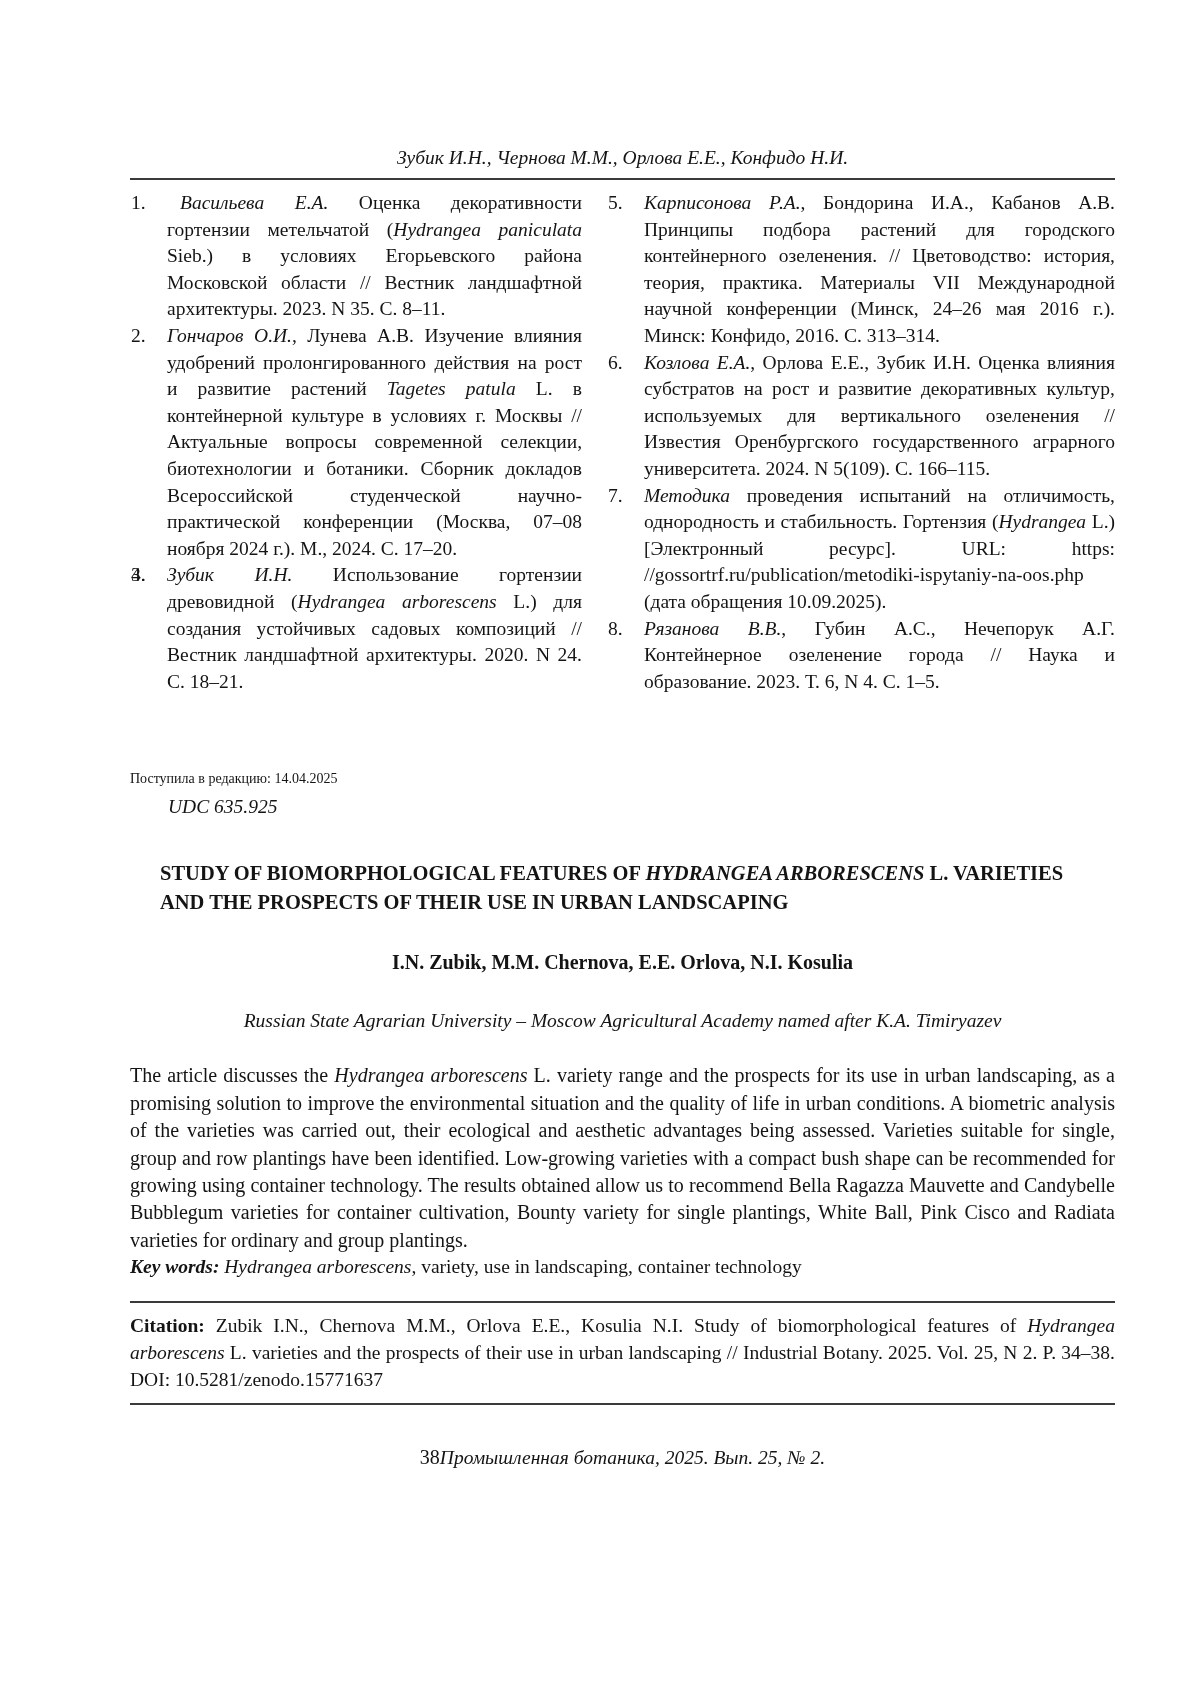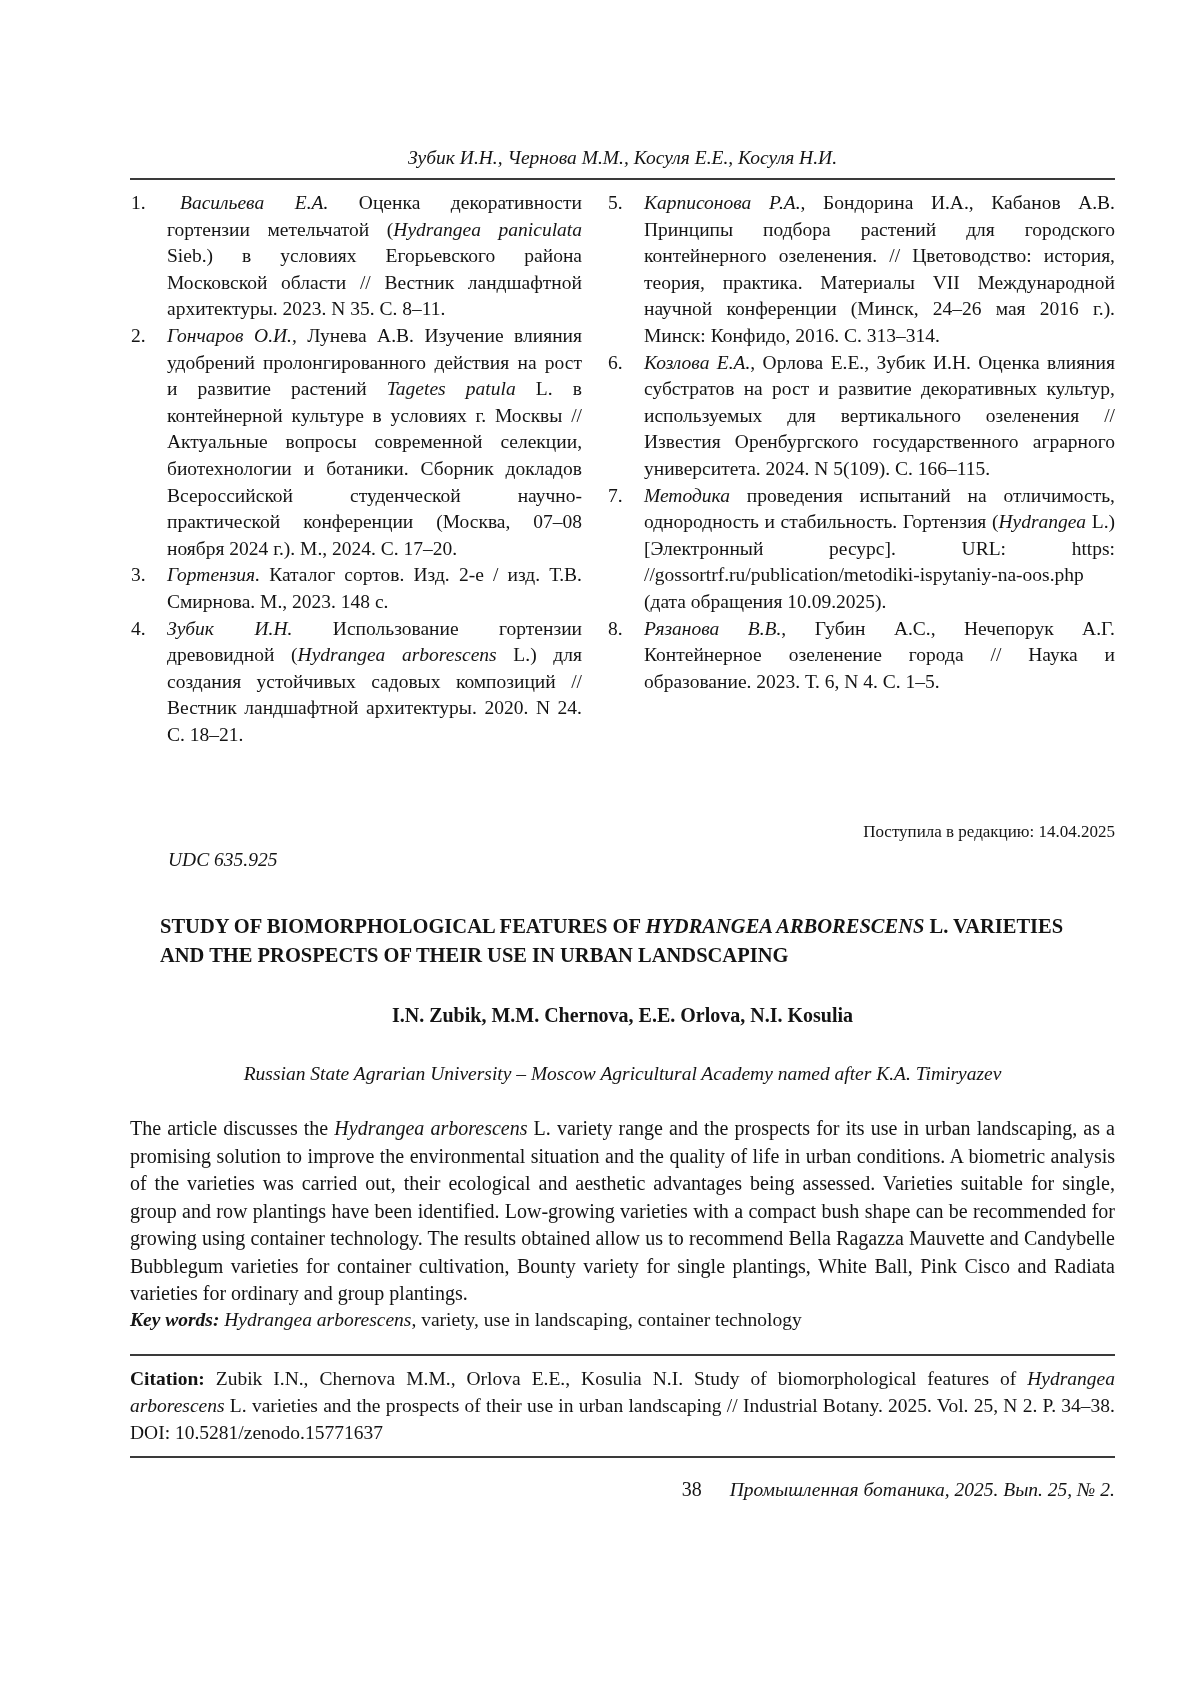--- a/index.html
+++ b/index.html
@@ -43,22 +43,22 @@
     line-height: 26.6px;
     overflow-wrap: break-word;
   }
   .ref-num {
     position: absolute;
     left: 1px;
     top: 0;
   }
   .meta-row { margin-top: 72px; }
   .received {
-    text-align: right;
-    font-size: 17px;
+    text-align: left;
+    font-size: 14px;
     line-height: 24px;
   }
   .udc {
     font-style: italic;
     font-size: 19.5px;
     line-height: 24px;
     margin-top: 4px;
     padding-left: 38px;
   }
   .article-title {
@@ -103,55 +103,53 @@
     text-align: justify;
     font-size: 19.5px;
     line-height: 27px;
   }
   .cite-rule-bottom {
     border: none;
     border-top: 2.5px solid #3a3a3a;
     margin: 10px 0 0 0;
   }
   .footer-row {
-    margin-top: 20px;
+    margin-top: 41px;
     display: flex;
-    justify-content: flex-end;
+    justify-content: center;
     align-items: baseline;
-    gap: 28px;
   }
   .page-number {
     font-size: 20px;
   }
   .journal-name {
     font-style: italic;
     font-size: 19.5px;
   }
 </style>
 </head>
 <body>
 
 <div class="page">
 
-  <div class="running-head">Зубик И.Н., Чернова М.М., Косуля Е.Е., Косуля Н.И.</div>
+  <div class="running-head">Зубик И.Н., Чернова М.М., Орлова Е.Е., Конфидо Н.И.</div>
   <hr class="head-rule">
 
   <div class="ref-columns">
     <div class="ref-col-left">
       <div class="ref">
         <span class="ref-num">1.</span>
         <span><span style="font-style: italic; margin-left: 13px;">Васильева Е.А.</span><span> Оценка декоративности гортензии метельчатой (</span><span style="font-style: italic;">Hydrangea paniculata</span><span> Sieb.) в условиях Егорьевского района Московской области // Вестник ландшафтной архитектуры. 2023. N 35. С. 8–11.</span></span>
       </div>
       <div class="ref">
         <span class="ref-num">2.</span>
         <span><span style="font-style: italic;">Гончаров О.И.</span><span>, Лунева А.В. Изучение влияния удобрений пролонгированного действия на рост и развитие растений </span><span style="font-style: italic;">Tagetes patula</span><span> L. в контейнерной культуре в условиях г. Москвы // Актуальные вопросы современной селекции, биотехнологии и ботаники. Сборник докладов Всероссийской студенческой научно-практической конференции (Москва, 07–08 ноября 2024 г.). М., 2024. С. 17–20.</span></span>
       </div>
       <div class="ref">
         <span class="ref-num">3.</span>
-        <span><span style="font-style: italic;">Гортензия.</span><span> Каталог сортов. Изд. 2-е / изд. Т.В. Смирнова. М., 2023. 148 с.</span></span>
       </div>
       <div class="ref">
         <span class="ref-num">4.</span>
         <span><span style="font-style: italic;">Зубик И.Н.</span><span> Использование гортензии древовидной (</span><span style="font-style: italic;">Hydrangea arborescens</span><span> L.) для создания устойчивых садовых композиций // Вестник ландшафтной архитектуры. 2020. N 24. С. 18–21.</span></span>
       </div>
     </div>
     <div class="ref-col-right">
       <div class="ref">
         <span class="ref-num">5.</span>
         <span><span style="font-style: italic;">Карписонова Р.А.</span><span>, Бондорина И.А., Кабанов А.В. Принципы подбора растений для городского контейнерного озеленения. // Цветоводство: история, теория, практика. Материалы VII Международной научной конференции (Минск, 24–26 мая 2016 г.). Минск: Конфидо, 2016. С. 313–314.</span></span>

